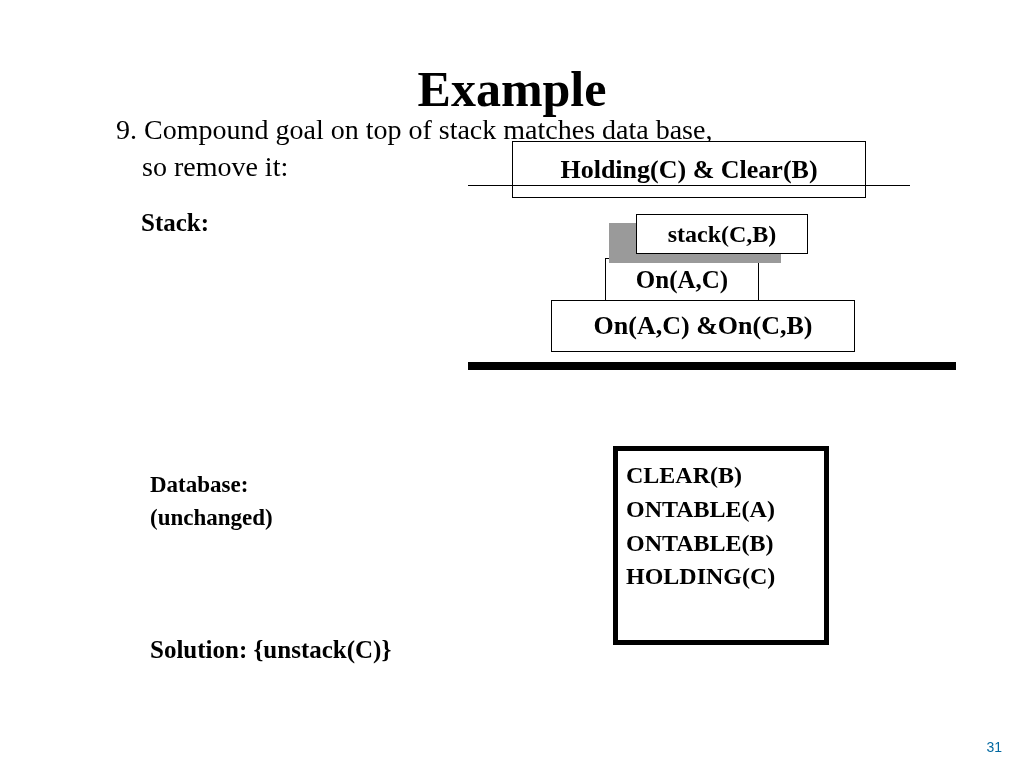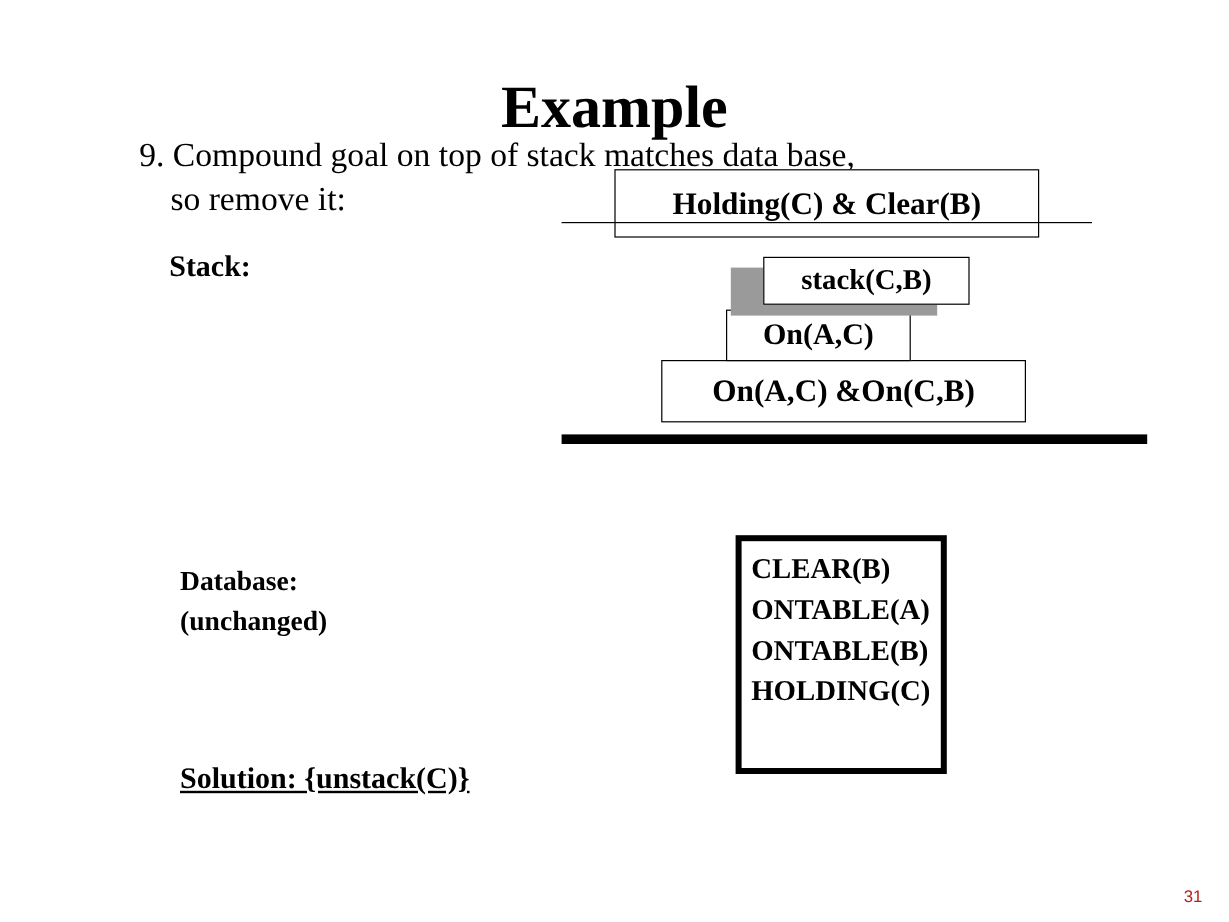--- a/index.html
+++ b/index.html
@@ -63,21 +63,20 @@
     line-height: 1.42;
     margin-top: 10px;
   }
   .label-database span { display: block; }
   .label-solution {
     position: absolute;
     left: 150px;
     top: 636px;
     font-size: 25px;
     font-weight: bold;
-    text-decoration: underline;
   }
 
   
   .stack-area {
     position: absolute;
     left: 0;
     top: 0;
     width: 1024px;
     height: 768px;
     pointer-events: none;
@@ -174,41 +173,41 @@
     height: 8px;
     background: #000000;
     z-index: 1;
   }
 
   
   .db-box {
     position: absolute;
     left: 613px;
     top: 446px;
-    width: 176px;
+    width: 216px;
     height: 199px;
     box-sizing: border-box;
     border: 5px solid #000000;
     background: #ffffff;
     padding: 8px 0 0 8px;
   }
   .db-item {
     font-size: 24px;
     font-weight: bold;
     line-height: 1.41;
     white-space: nowrap;
   }
 
   
   .page-number {
     position: absolute;
     right: 22px;
     bottom: 13px;
     font-size: 14px;
-    color: #b91c1c;
+    color: #0369a1;
     font-family: "Liberation Sans", sans-serif;
   }
 </style>
 </head>
 <body>
 
 <div class="slide-title">Example</div>
 
 <div class="bullet-text">
   <span>9. Compound goal on top of stack matches data base,</span>

